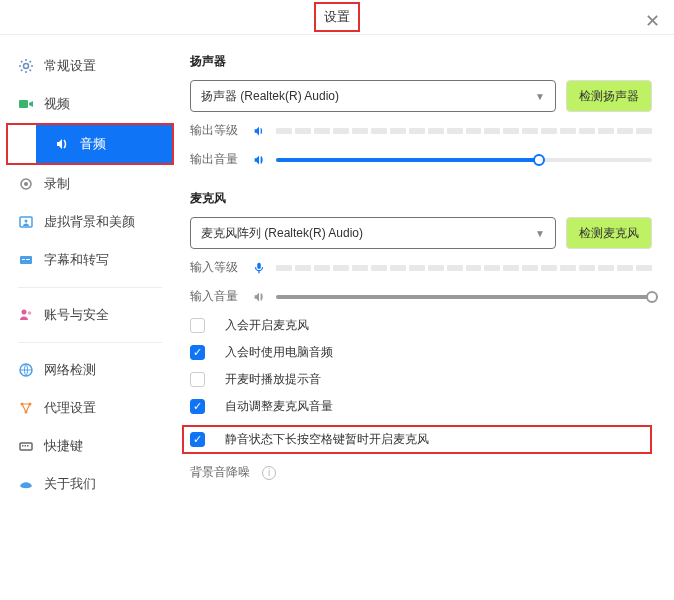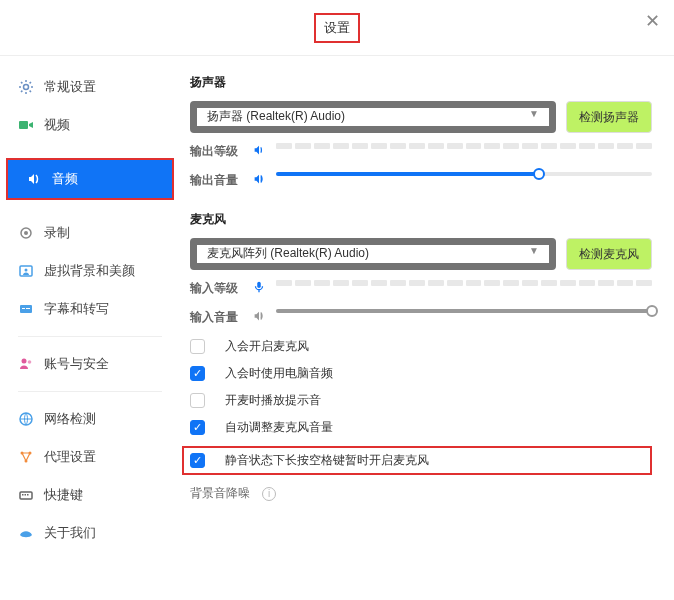--- a/index.html
+++ b/index.html
@@ -1,33 +1,33 @@
 <!DOCTYPE html>
 <html><head>
 <meta charset="utf-8">
 <style>
 * { margin: 0; padding: 0; box-sizing: border-box; font-family: "Microsoft YaHei", sans-serif; }
 body { background: #fff; width: 674px; height: 600px; overflow: hidden; }
-.header { height: 56px; display: flex; align-items: center; justify-content: center; position: relative; border-bottom: 1px solid #eee; }
+.header { height: 35px; display: flex; align-items: center; justify-content: center; position: relative; border-bottom: 1px solid #eee; }
 .header-title { font-size: 13px; color: #333; border: 2px solid #e03030; padding: 4px 8px; }
 .close-btn { position: absolute; right: 14px; top: 10px; font-size: 18px; color: #888; cursor: pointer; background: none; border: none; }
 .container { display: flex; height: 560px; }
 .sidebar { width: 180px; padding: 12px 0; }
 .sidebar-item { display: flex; align-items: center; padding: 10px 18px; font-size: 13px; color: #444; cursor: pointer; gap: 10px; }
 .sidebar-item.active { background: #1074f6; color: #fff; }
 .sidebar-item .icon { width: 16px; height: 16px; display: inline-flex; align-items: center; justify-content: center; }
-.hl-audio { border: 2px solid #e03030; margin: 14px 6px; }
+.hl-audio { border: 2px solid #e03030; margin: 0 6px; padding-left: 28px; }
 .divider { height: 1px; background: #eee; margin: 8px 18px; }
 .content { flex: 1; padding: 18px 22px 18px 10px; overflow-y: auto; }
 .section-title { font-size: 12px; font-weight: 600; color: #222; margin-bottom: 10px; }
 .row { display: flex; align-items: center; gap: 10px; margin-bottom: 10px; }
-.select-box { flex: 1; height: 32px; border: 7px solid #737373; border-radius: 4px; display: flex; align-items: flex-start; justify-content: space-between; padding: 0 10px; font-size: 12px; color: #333; cursor: pointer; background: #fff; }
+.select-box { flex: 1; height: 32px; border: 1px solid #737373; border-radius: 4px; display: flex; align-items: center; justify-content: space-between; padding: 0 10px; font-size: 12px; color: #333; cursor: pointer; background: #fff; }
 .chev { color: #888; font-size: 10px; }
 .btn { height: 32px; padding: 0 12px; border: 1px solid #ddd; border-radius: 4px; background: #bef264; font-size: 12px; color: #333; cursor: pointer; }
-.level-row { display: flex; align-items: flex-start; gap: 10px; margin-bottom: 12px; font-weight: bold; }
+.level-row { display: flex; align-items: center; gap: 10px; margin-bottom: 12px; }
 .level-label { font-size: 12px; color: #666; width: 52px; }
 .level-icon { width: 14px; height: 14px; display: inline-flex; }
 .level-bars { flex: 1; display: flex; gap: 3px; }
 .level-bars span { flex: 1; height: 6px; background: #e8e8e8; border-radius: 1px; }
 .slider { flex: 1; height: 4px; background: #e8e8e8; border-radius: 2px; position: relative; cursor: pointer; }
 .slider-fill { position: absolute; height: 100%; background: #1074f6; border-radius: 2px; }
 .slider-thumb { position: absolute; width: 12px; height: 12px; background: #fff; border: 2px solid #1074f6; border-radius: 50%; top: -4px; margin-left: -6px; }
 .check-row { display: flex; align-items: center; gap: 20px; margin-bottom: 10px; font-size: 12px; color: #333; }
 .checkbox { width: 15px; height: 15px; border: 1px solid #ccc; border-radius: 3px; display: inline-flex; align-items: center; justify-content: center; cursor: pointer; }
 .checkbox.checked { background: #1074f6; border-color: #1074f6; color: #fff; font-size: 11px; }

